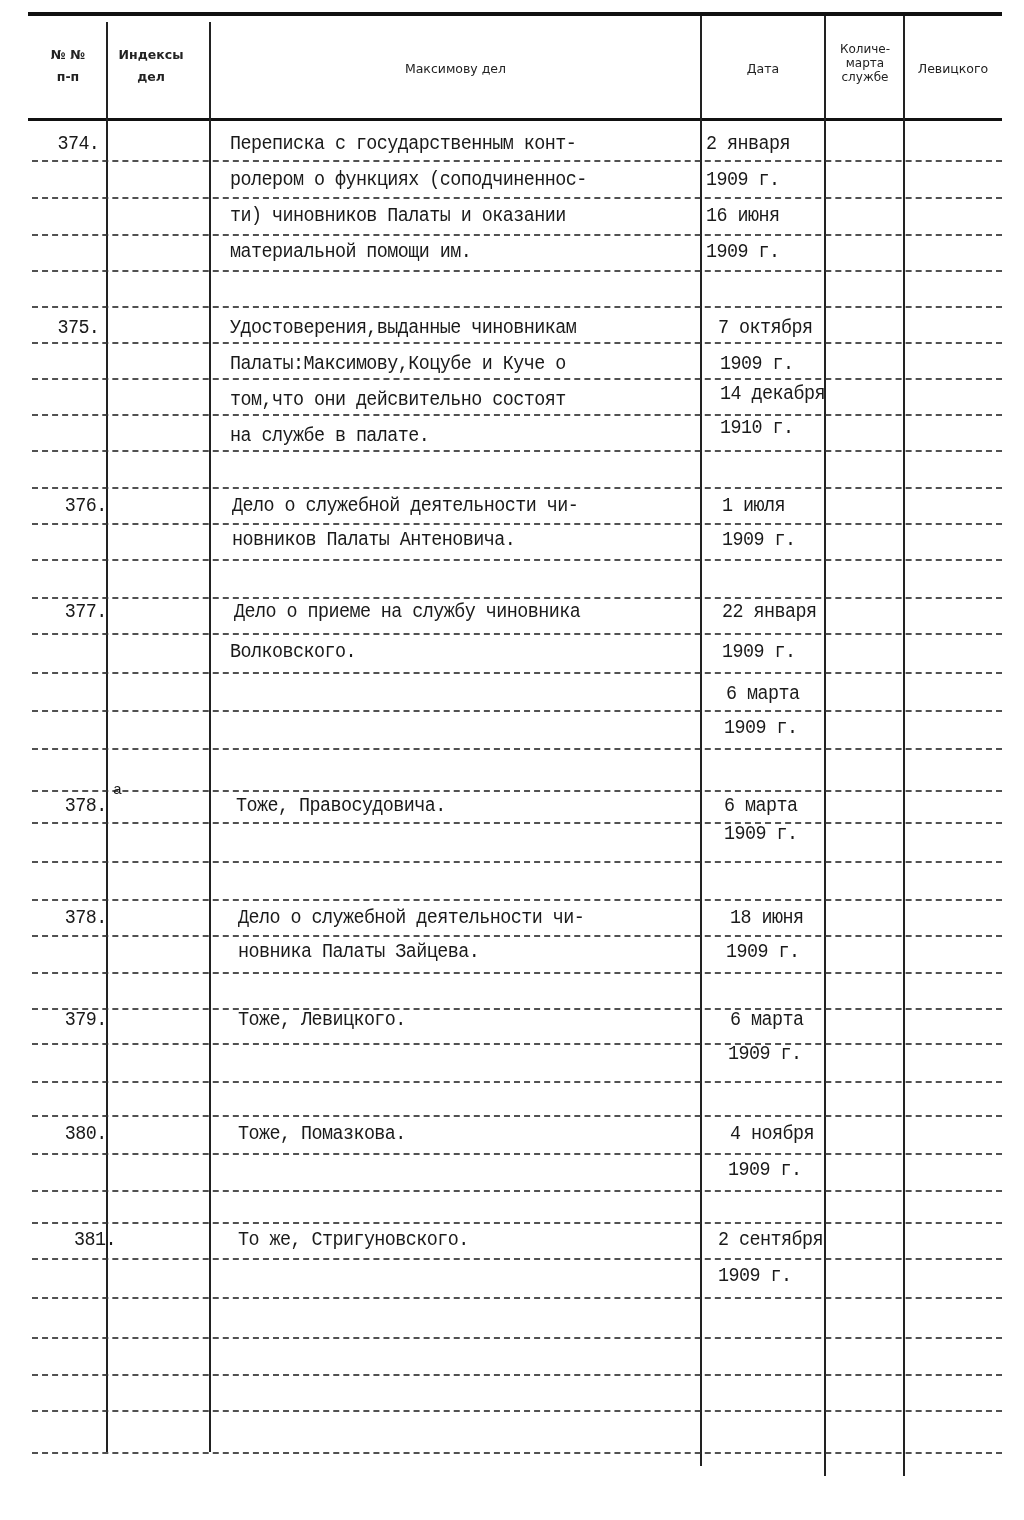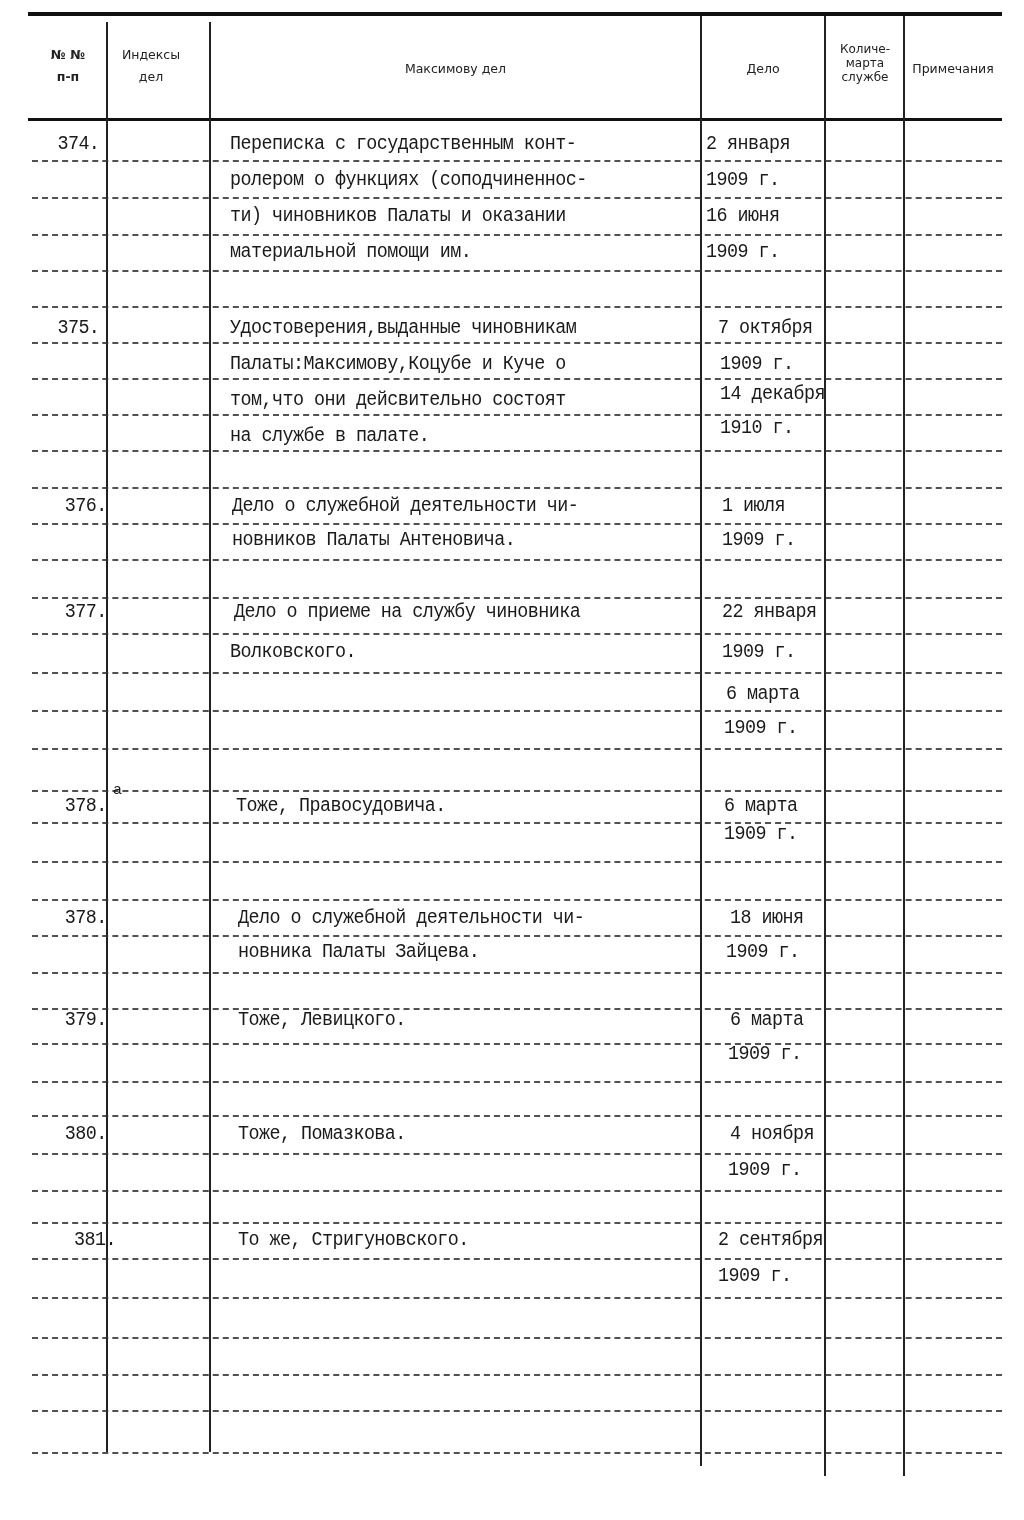--- a/index.html
+++ b/index.html
@@ -29,32 +29,32 @@
   <div class="vline" style="left:106px;top:22px;height:1430px;"></div>
   <div class="vline" style="left:209px;top:22px;height:1430px;"></div>
   <div class="vline" style="left:700px;top:16px;height:1450px;"></div>
   <div class="vline" style="left:824px;top:16px;height:1460px;"></div>
   <div class="vline" style="left:903px;top:16px;height:1460px;"></div>
 
   <div class="hdr" style="left:30px;top:44px;width:76px;">
     <div style="font-weight:bold;">№ №</div>
     <div style="font-weight:bold;">п-п</div>
   </div>
-  <div class="hdr" style="left:108px;top:44px;width:86px;">
+  <div class="hdr" style="left:108px;top:44px;width:86px;font-weight:bold;">
     <div>Индексы</div>
     <div>дел</div>
   </div>
   <div class="hdr" style="left:211px;top:58px;width:489px;">Максимову дел</div>
-  <div class="hdr" style="left:702px;top:58px;width:122px;">Дело</div>
+  <div class="hdr" style="left:702px;top:58px;width:122px;">Дата</div>
   <div class="hdr small" style="left:826px;top:42px;width:78px;">
     <div>Количе-</div>
     <div>марта</div>
     <div>службе</div>
   </div>
-  <div class="hdr" style="left:903px;top:58px;width:100px;">Примечания</div>
+  <div class="hdr" style="left:903px;top:58px;width:100px;">Левицкого</div>
 
   <div class="hline" style="top:160px;"></div>
   <div class="hline" style="top:197px;"></div>
   <div class="hline" style="top:234px;"></div>
   <div class="hline" style="top:270px;"></div>
   <div class="hline" style="top:306px;"></div>
   <div class="hline" style="top:342px;"></div>
   <div class="hline" style="top:378px;"></div>
   <div class="hline" style="top:414px;"></div>
   <div class="hline" style="top:450px;"></div>

